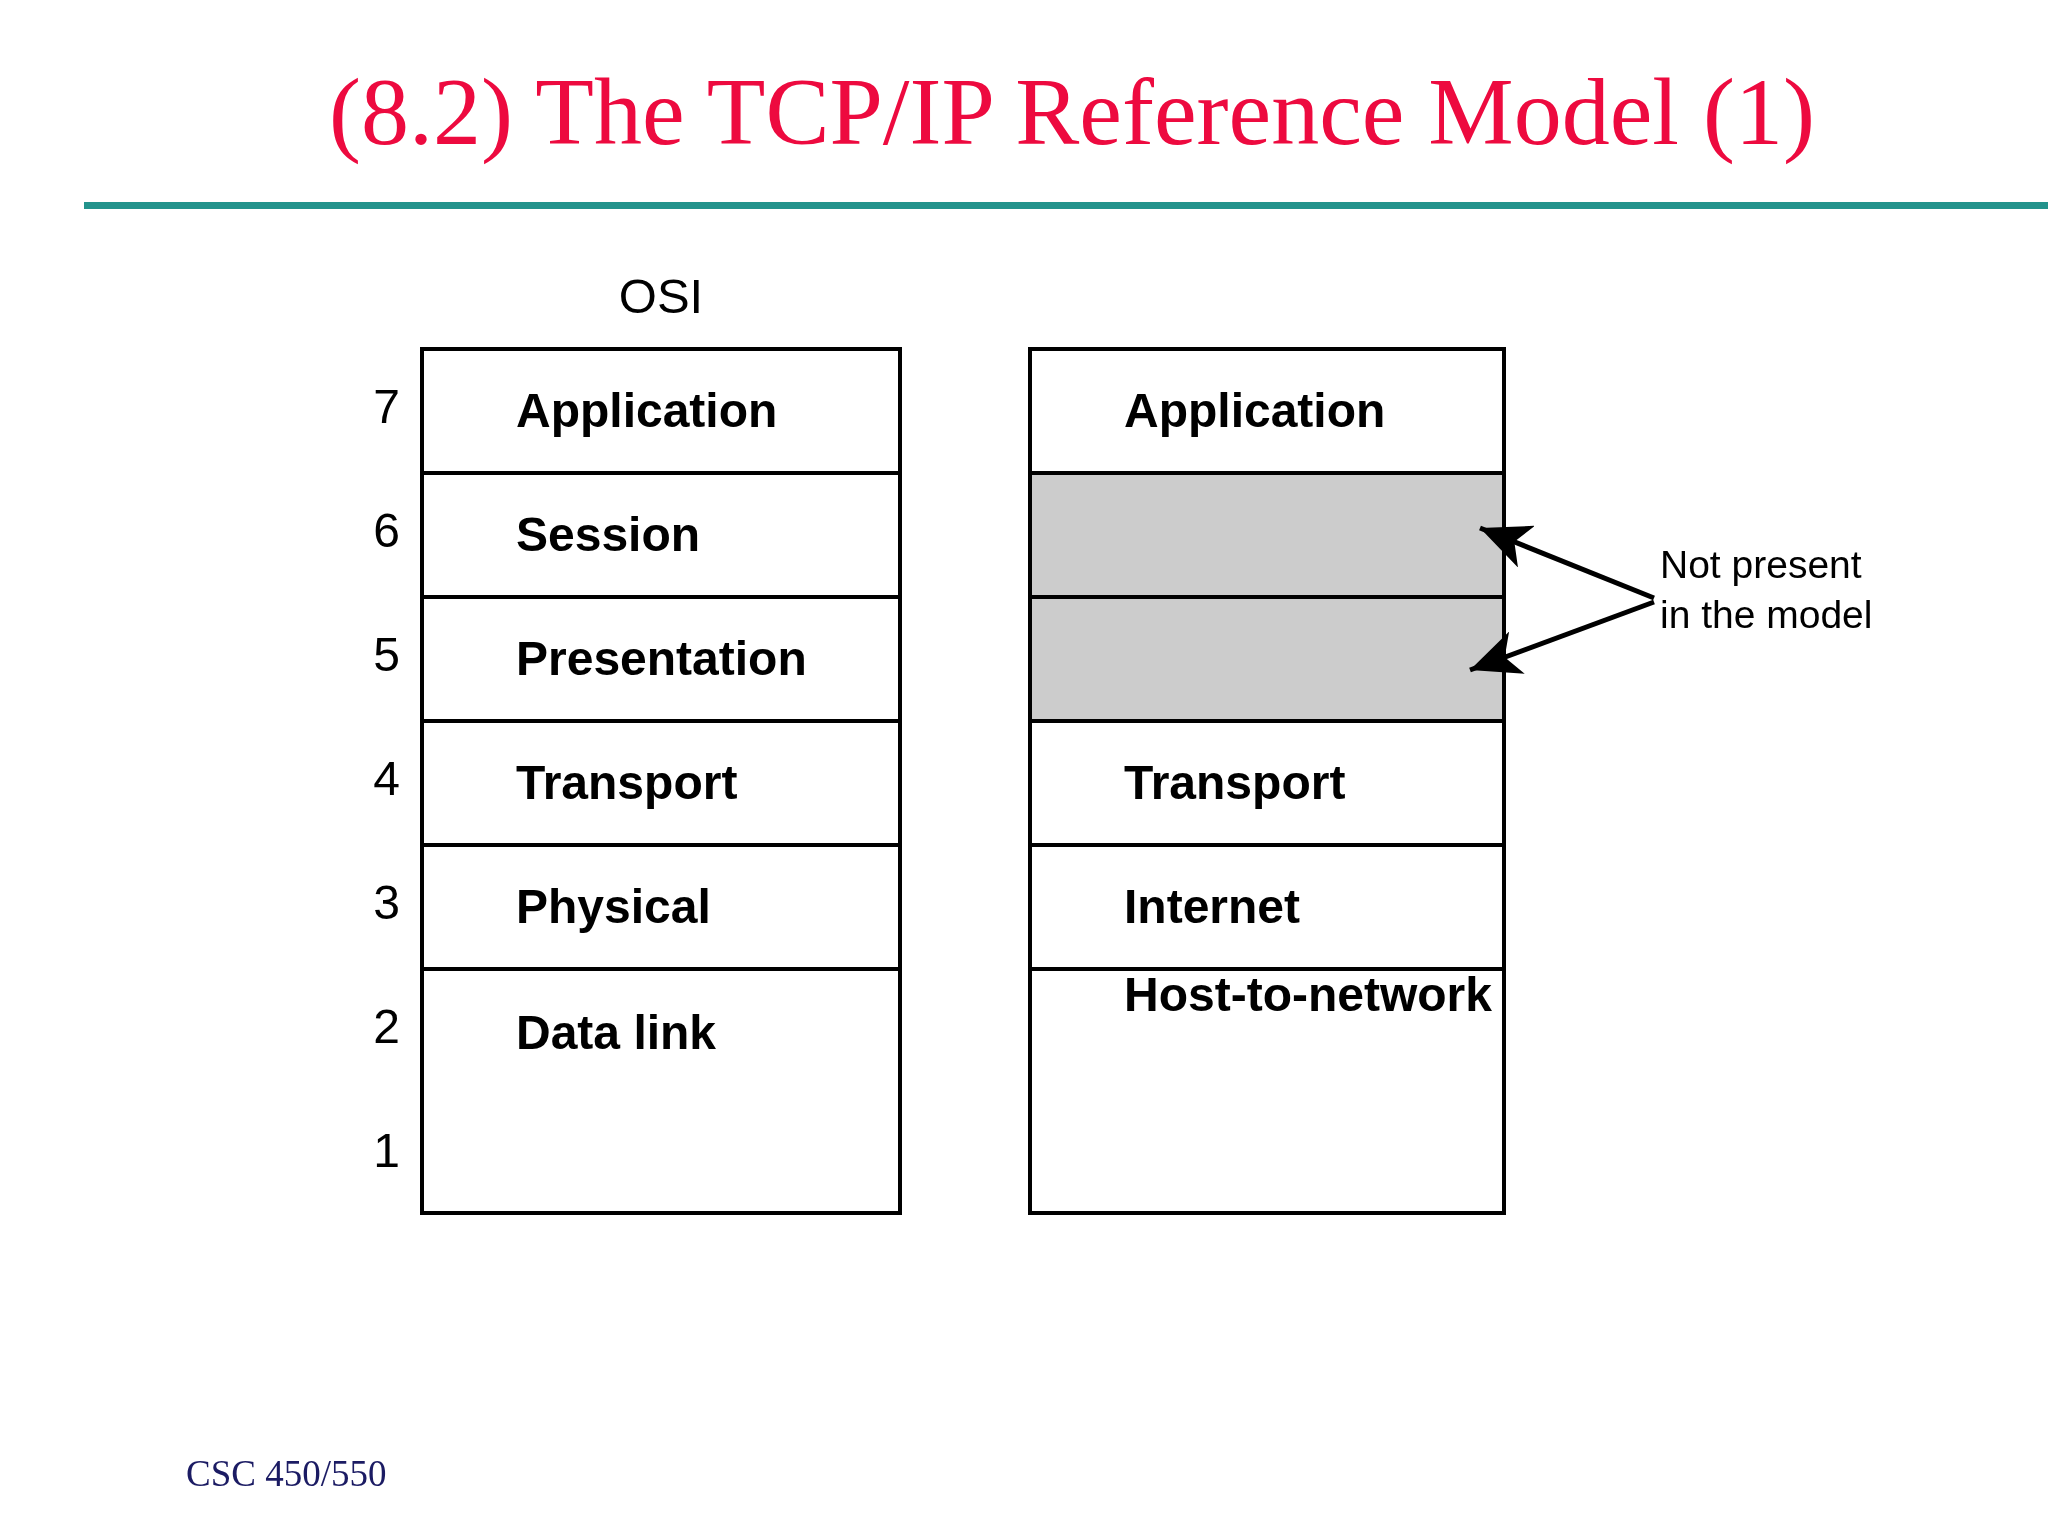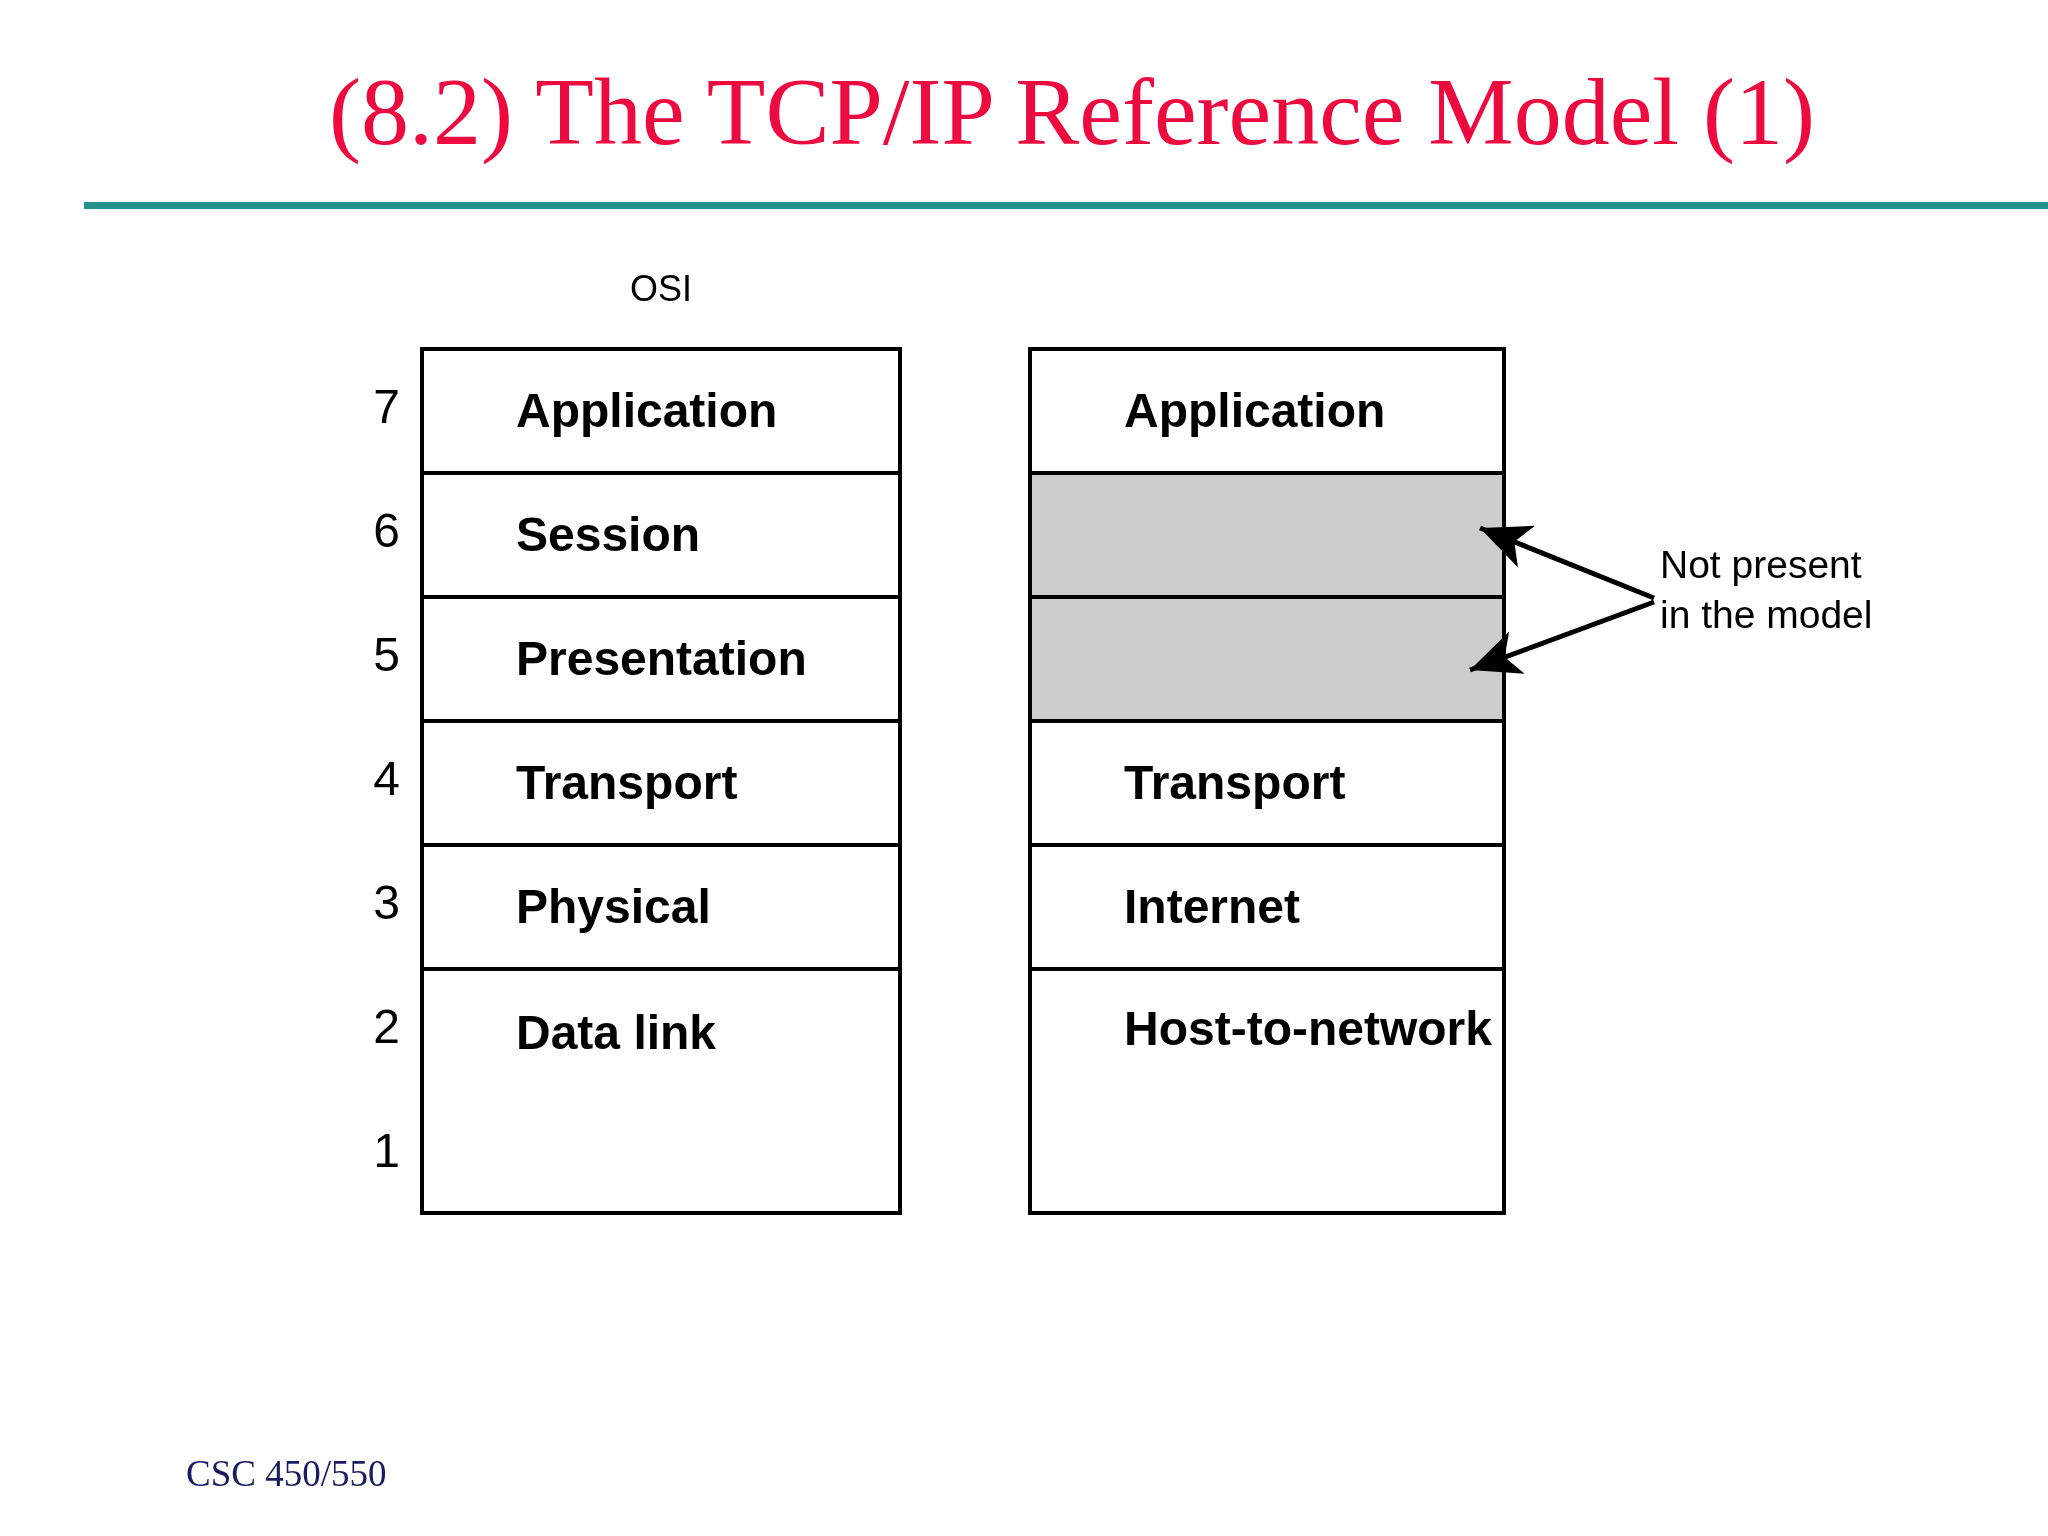--- a/index.html
+++ b/index.html
@@ -35,21 +35,21 @@
     left: 36px;
     top: 202px;
     width: 1976px;
     height: 7px;
     background: #23938C;
   }
 
   
   .col-heading {
     position: absolute;
-    font-size: 36px;
+    font-size: 49px;
     color: #000000;
     text-align: center;
     white-space: nowrap;
   }
   #osi-heading   { left: 372px; top: 268px; width: 482px; }
   #tcpip-heading { left: 980px; top: 268px; width: 478px; }
 
   
   .stack {
     position: absolute;
@@ -182,21 +182,21 @@
     </div>
     <div class="layer shaded blank" style="height:124px">
       <span class="layer-label"></span>
     </div>
     <div class="layer" style="height:124px">
       <span class="layer-label">Transport</span>
     </div>
     <div class="layer" style="height:124px">
       <span class="layer-label">Internet</span>
     </div>
-    <div class="layer" style="height:248px; align-items:flex-start; padding-top:34px;">
+    <div class="layer" style="height:248px; align-items:flex-start; ">
       <span class="layer-label">Host-to-network</span>
     </div>
   </div>
 
   <svg id="arrow-svg" viewBox="0 0 220 200">
     <defs>
       <marker id="ah" markerWidth="11" markerHeight="9" refX="10" refY="4.5" orient="auto" markerUnits="strokeWidth">
         <path d="M10,4.5 L0,0 L2.6,4.5 L0,9 Z" fill="#000000"></path>
       </marker>
     </defs>

